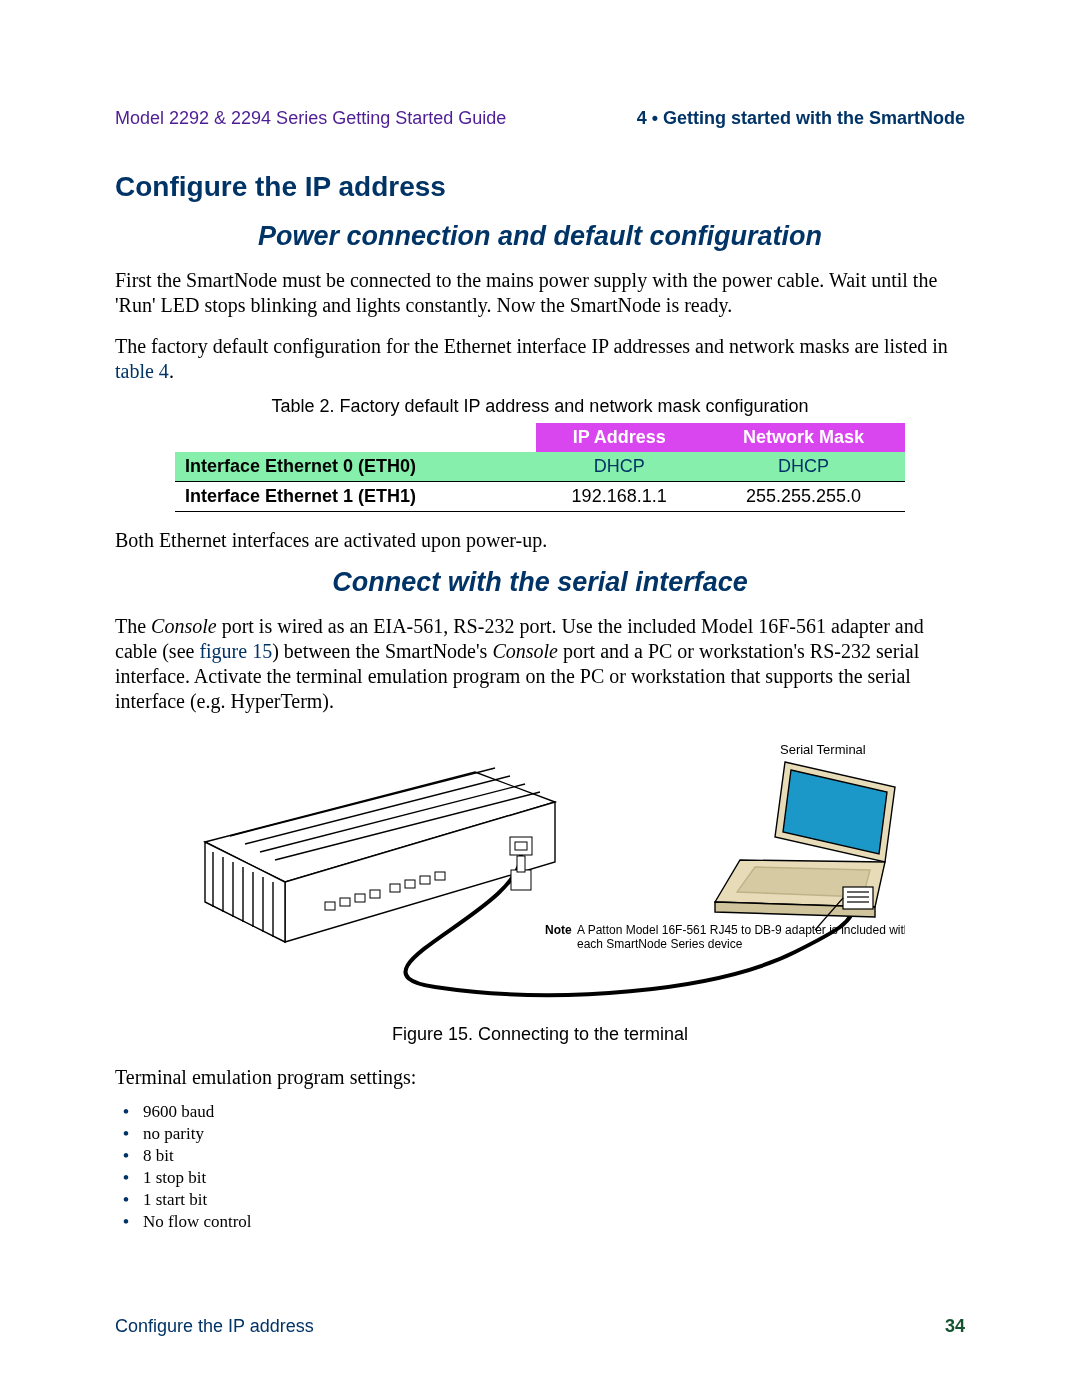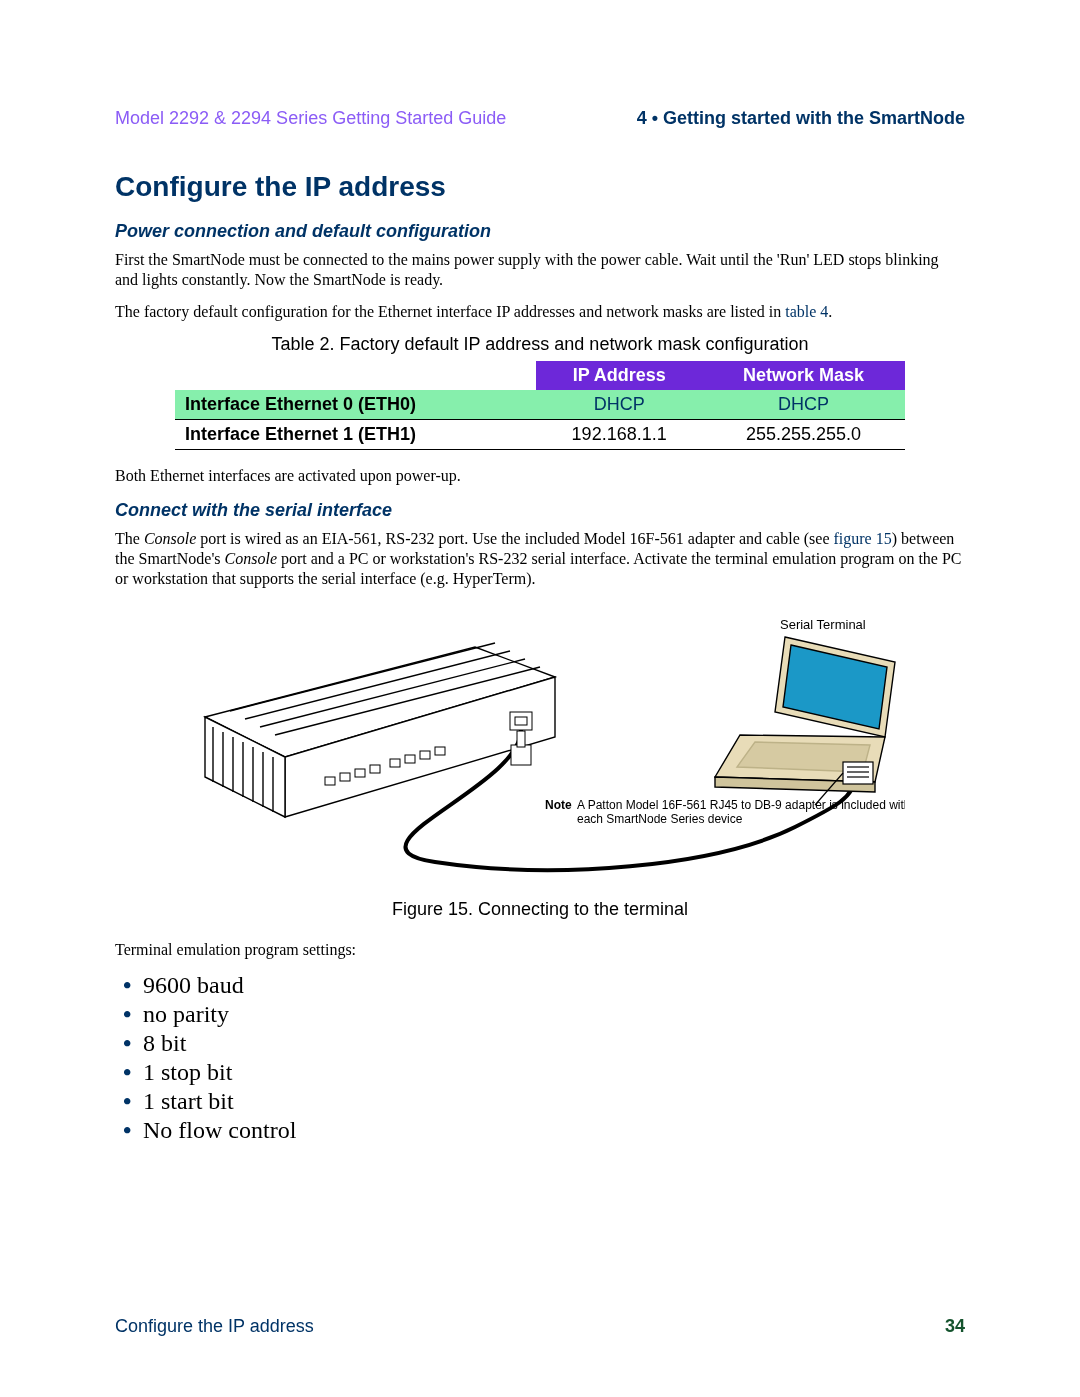--- a/index.html
+++ b/index.html
@@ -19,41 +19,42 @@
     box-sizing: border-box;
     padding: 108px 115px 60px 115px;
   }
   .header-row {
     display: flex;
     justify-content: space-between;
     font-size: 18px;
     font-family: "Arial Narrow", Arial, sans-serif;
     margin-bottom: 42px;
   }
-  .header-left { color: #8b5cf6; text-align: center; }
+  .header-left { color: #4c1d95; text-align: center; }
   .header-right { color: #003366; font-weight: bold; }
   h1.section-title {
     font-family: Arial, Helvetica, sans-serif;
     color: #003366;
     font-size: 28px;
     font-weight: bold;
     margin: 0 0 18px 0;
   }
   h2.subsection {
     font-family: Arial, Helvetica, sans-serif;
     color: #003366;
     font-style: italic;
     font-weight: bold;
-    font-size: 18px;
+    font-size: 27px;
     margin: 14px 0 6px 0;
+    text-align: center;
   }
   p.body {
-    font-size: 16px;
+    font-size: 20px;
     line-height: 1.25;
-    margin: 8px 0 12px 0;
+    margin: 16px 0 12px 0;
   }
   a.doc-link { color: #003366; text-decoration: none; }
   .table-caption, .fig-caption {
     text-align: center;
     font-family: Arial, Helvetica, sans-serif;
     font-size: 18px;
     margin: 12px 0 6px 0;
   }
   table.ip-table {
     width: 730px;
@@ -61,21 +62,21 @@
     border-collapse: collapse;
     font-family: Arial, Helvetica, sans-serif;
     font-size: 18px;
   }
   table.ip-table th, table.ip-table td {
     padding: 4px 10px;
     text-align: center;
     border-bottom: 1px solid #000;
   }
   table.ip-table thead th {
-    background: #6d28d9;
+    background: #d946ef;
     color: #fff;
     font-weight: bold;
     border-bottom: none;
   }
   table.ip-table thead th:first-child {
     background: transparent;
   }
   table.ip-table td.rowlabel, table.ip-table th.rowlabel {
     text-align: left;
     font-weight: bold;
@@ -86,21 +87,21 @@
 
   .figure-wrap {
     width: 730px;
     margin: 18px auto 20px auto;
   }
   svg.figure { display:block; margin:auto; }
   ul.settings {
     list-style: none;
     padding-left: 28px;
     margin: 4px 0 0 0;
-    font-size: 24px;
+    font-size: 17px;
   }
   ul.settings li::before {
     content: "•";
     color: #003366;
     display: inline-block;
     width: 20px;
     margin-left: -20px;
     font-weight: bold;
   }
   ul.settings li { margin: 2px 0; }

